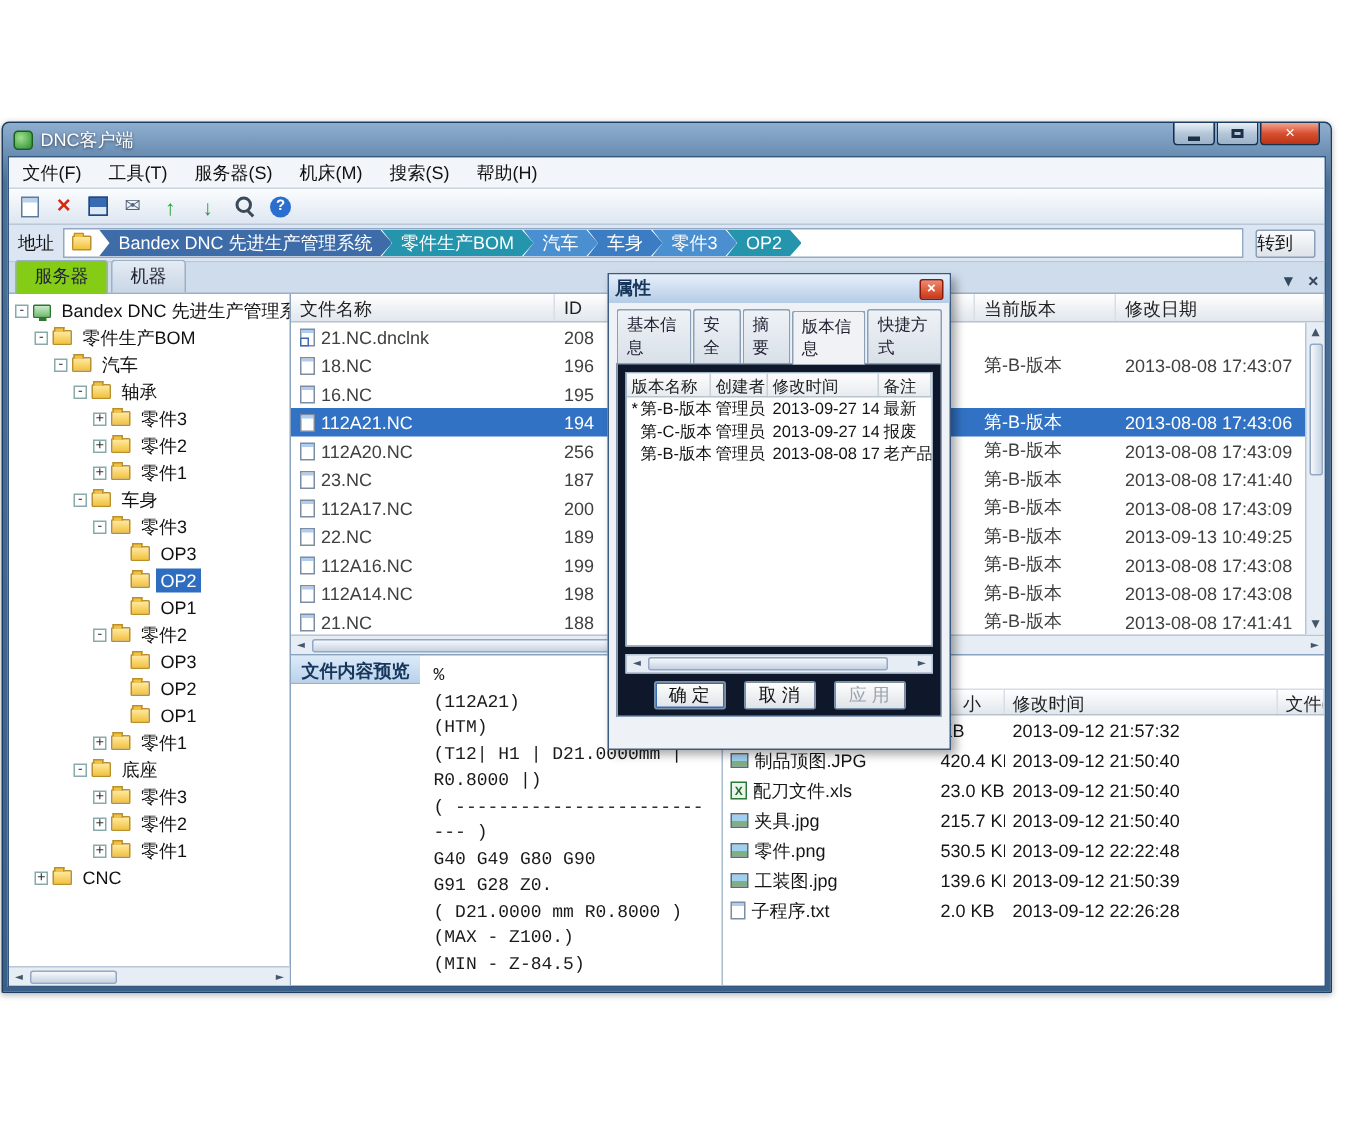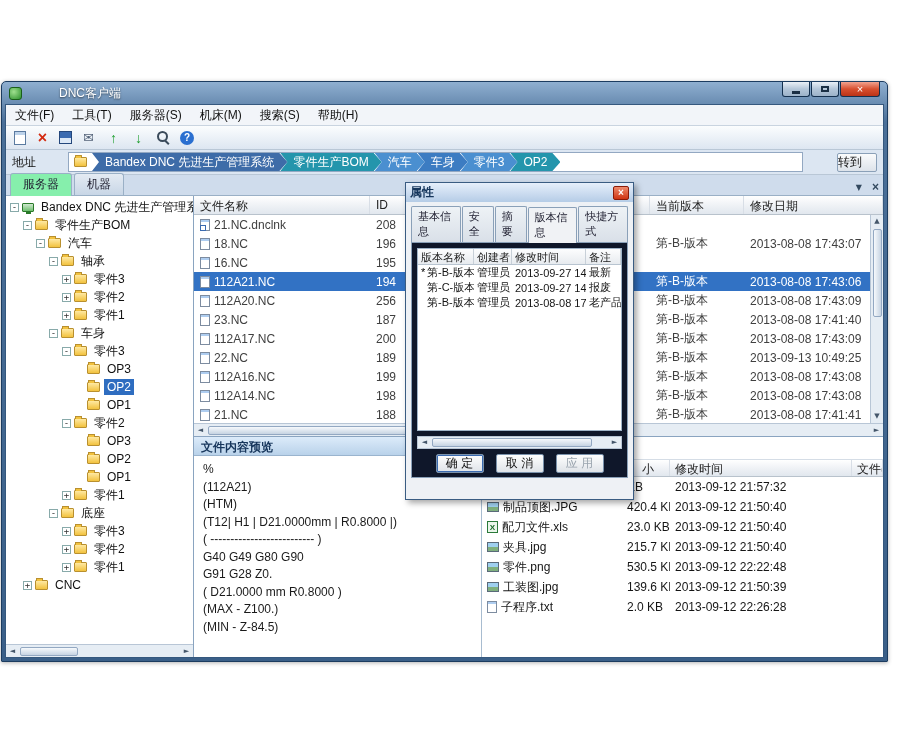--- a/index.html
+++ b/index.html
@@ -6,21 +6,21 @@
   html,body { width:900px; height:750px; background:#ffffff; font-family:"Liberation Sans","DejaVu Sans",sans-serif; overflow:hidden; }
   .page { position:relative; width:900px; height:750px; background:#fff; }
 
   
   .window { position:absolute; left:1px; top:81px; width:887px; height:581px;
             border:1px solid #1c3c60; border-radius:5px 5px 1px 1px;
             background:linear-gradient(180deg,#8fafd0,#4a6f98 40px,#3a5f88);
             padding:0 3px 3px; box-shadow:0 1px 4px rgba(0,0,0,.3); }
   .titlebar { height:22px; display:flex; align-items:center; color:#fff; font-size:12px; padding:0 4px; }
   .app-icon { width:13px; height:13px; border-radius:3px; background:radial-gradient(circle at 35% 35%, #9fe08f, #2c8f2c); border:1px solid #1a5f1a; margin-right:5px; }
-  .win-title { text-shadow:0 1px 2px rgba(0,0,0,.6);margin-left:32px; }
+  .win-title { text-shadow:0 1px 2px rgba(0,0,0,.6); }
   .caption-btns { margin-left:auto; display:flex; gap:1px; align-self:flex-start; }
   .cap-btn { height:15px; width:28px; border:1px solid #14304f; border-top:none; border-radius:0 0 3px 3px;
              background:linear-gradient(#eaf0f7,#b4c6d9 50%,#9cb2c9); display:flex; align-items:center; justify-content:center;
              color:#1a2f45; font-size:9px; cursor:default; }
   .cap-btn.close { width:40px; background:linear-gradient(#f2a38f,#d85030 50%,#bb3317); color:#fff; font-size:11px; }
   .glyph-box { width:8px; height:6px; border:2px solid #1a2f45; display:inline-block; }
   .glyph-min { width:8px; height:3px; background:#1a2f45; display:inline-block; margin-top:6px; }
 
   .window-inner { background:#d9e4f1; border:1px solid #35587e; height:calc(100% - 22px); display:flex; flex-direction:column; overflow:hidden; }
 
@@ -37,34 +37,34 @@
   .i-mail::before { content:"✉"; font-family:"DejaVu Sans",sans-serif; color:#55647a; font-size:13px; }
   .i-upload::before { content:"↑"; color:#1f9f2f; font-weight:bold; font-size:14px; }
   .i-download::before { content:"↓"; color:#1f9f2f; font-weight:bold; font-size:14px; }
   .i-search { position:relative; }
   .i-search::before { content:""; position:absolute; left:2px; top:2px; width:7px; height:7px; border:2px solid #3a4a5a; border-radius:50%; }
   .i-search::after { content:""; position:absolute; left:11px; top:11px; width:5px; height:2px; background:#3a4a5a; transform:rotate(45deg); transform-origin:0 0; }
   .i-help { width:14px; height:14px; border-radius:50%; background:#2a6fd0; color:#fff; font-size:10px; font-weight:bold; display:inline-flex; align-items:center; justify-content:center; }
   .i-help::before { content:"?"; }
 
   
-  .addressbar { height:25px; background:#dce6f2; border-bottom:1px solid #b9c7d6; display:flex; align-items:center; padding:0 6px; font-size:12px;gap:26px; }
+  .addressbar { height:25px; background:#dce6f2; border-bottom:1px solid #b9c7d6; display:flex; align-items:center; padding:0 6px; font-size:12px; }
   .addr-label { margin-right:6px; color:#111; }
   .addr-field { flex:1; height:20px; background:#fff; border:1px solid #93a8c2; display:flex; align-items:center; overflow:hidden; padding-left:3px; }
   .folder-glyph { width:13px; height:10px; background:linear-gradient(#ffe9a2,#f2c23e); border:1px solid #b9902f; border-radius:1px; position:relative; margin:0 5px 0 2px; flex:none; }
   .folder-glyph::before { content:""; position:absolute; top:-3px; left:0; width:5px; height:2px; background:#f2c23e; border:1px solid #b9902f; border-bottom:none; border-radius:1px 1px 0 0; }
   .crumb { position:relative; height:18px; line-height:18px; color:#fff; font-size:12px; padding:0 13px; margin-right:-7px; white-space:nowrap; flex:none;
            clip-path:polygon(0 0, calc(100% - 8px) 0, 100% 50%, calc(100% - 8px) 100%, 0 100%, 7px 50%); }
   .crumb:first-child { clip-path:polygon(0 0, calc(100% - 8px) 0, 100% 50%, calc(100% - 8px) 100%, 0 100%); padding-left:8px; }
   .go-btn { margin-left:8px; width:40px; height:19px; background:linear-gradient(#fafbfc,#dde3ea); border:1px solid #8aa0b8; border-radius:2px; font-size:12px; text-align:left; line-height:17px; color:#111; }
 
   
   .tabstrip { height:21px; background:#cfdcec; display:flex; align-items:flex-end; padding:0 4px; gap:2px; border-bottom:1px solid #9ab0c6; }
   .ptab { font-size:12px; padding:2px 12px 2px; border:1px solid #9ab0c6; border-bottom:none; border-radius:3px 3px 0 0; background:linear-gradient(#e4ebf3,#c8d6e6); color:#223; }
-  .ptab.active { background:#86efac; position:relative; top:1px; padding-bottom:3px; }
+  .ptab.active { background:#84cc16; position:relative; top:1px; padding-bottom:3px; }
   .strip-icons { margin-left:auto; display:flex; gap:10px; align-items:center; padding-bottom:3px; color:#33495f; }
   .icon-vsm { font-size:8px; font-family:"DejaVu Sans",sans-serif; }
   .icon-x { font-size:12px; font-weight:bold; line-height:10px; }
 
   
   .content { flex:1; display:flex; overflow:hidden; background:#fff; }
 
   
   .tree-panel { width:188px; flex:none; border-right:1px solid #8aa4c0; display:flex; flex-direction:column; background:#fff; }
   .tree-scroll { flex:1; overflow:hidden; padding-top:2px; }
@@ -99,21 +99,21 @@
   .c-name { display:flex; align-items:center; gap:4px; }
   .i-doc, .i-txt { width:10px; height:12px; background:#fff; border:1px solid #7d8ca0; box-shadow:inset 0 2px 0 #aecdf0; display:inline-block; flex:none; }
   .i-doc-link { width:10px; height:12px; background:#fff; border:1px solid #7d8ca0; box-shadow:inset 0 2px 0 #aecdf0; position:relative; display:inline-block; flex:none; }
   .i-doc-link::after { content:""; position:absolute; left:-1px; bottom:-1px; width:4px; height:4px; background:#fff; border:1px solid #3a6ab0; }
   .i-image { width:12px; height:10px; border:1px solid #5a6a7a; background:linear-gradient(180deg,#9fd0f0 55%,#7fb07f 55%); display:inline-block; flex:none; }
   .i-xls { width:11px; height:12px; background:#eaf5ea; border:1px solid #2a7a3a; color:#1a6a2a; font-size:8px; font-weight:bold; text-align:center; line-height:12px; display:inline-block; flex:none; }
   .i-xls::before { content:"X"; }
 
   
   .bottom { flex:1; display:flex; overflow:hidden; }
-  .preview-pane { width:288px; flex:none; border-right:1px solid #a8bcd0; display:flex; flex-direction:column; background:#fff; }
+  .preview-pane { width:288px; flex:none; border-right:1px solid #a8bcd0; display:flex; flex-direction:row; background:#fff;font-family:Liberation Mono, monospace; }
   .preview-head { height:19px; background:linear-gradient(#dcebfa,#b9d2ea); border-bottom:1px solid #9ab4ce; color:#17365c; font-size:12px; font-weight:bold; padding:2px 7px; }
   .preview-body { flex:1; padding:5px 9px; font-size:12px; line-height:17.5px; color:#1a1a1a; overflow:hidden; }
   .attach-pane { flex:1; padding-top:22px; background:#fff; overflow:hidden; }
   .at-grid { display:grid; grid-template-columns:140px 48px 182px 1fr; }
   .at-header { height:18px; background:linear-gradient(#ffffff,#eef1f5 55%,#e1e7ee); border-bottom:1px solid #b8c2cc; border-top:1px solid #d5dde6; font-size:12px; color:#222; }
   .at-header > span { padding:1px 5px; border-right:1px solid #d8dee6; white-space:nowrap; overflow:hidden; }
   .at-header .h-size { padding-left:20px; }
   .arow { height:20px; font-size:12px; color:#151515; align-items:center; }
   .arow > span { padding:0 5px; white-space:nowrap; overflow:hidden; }
 

